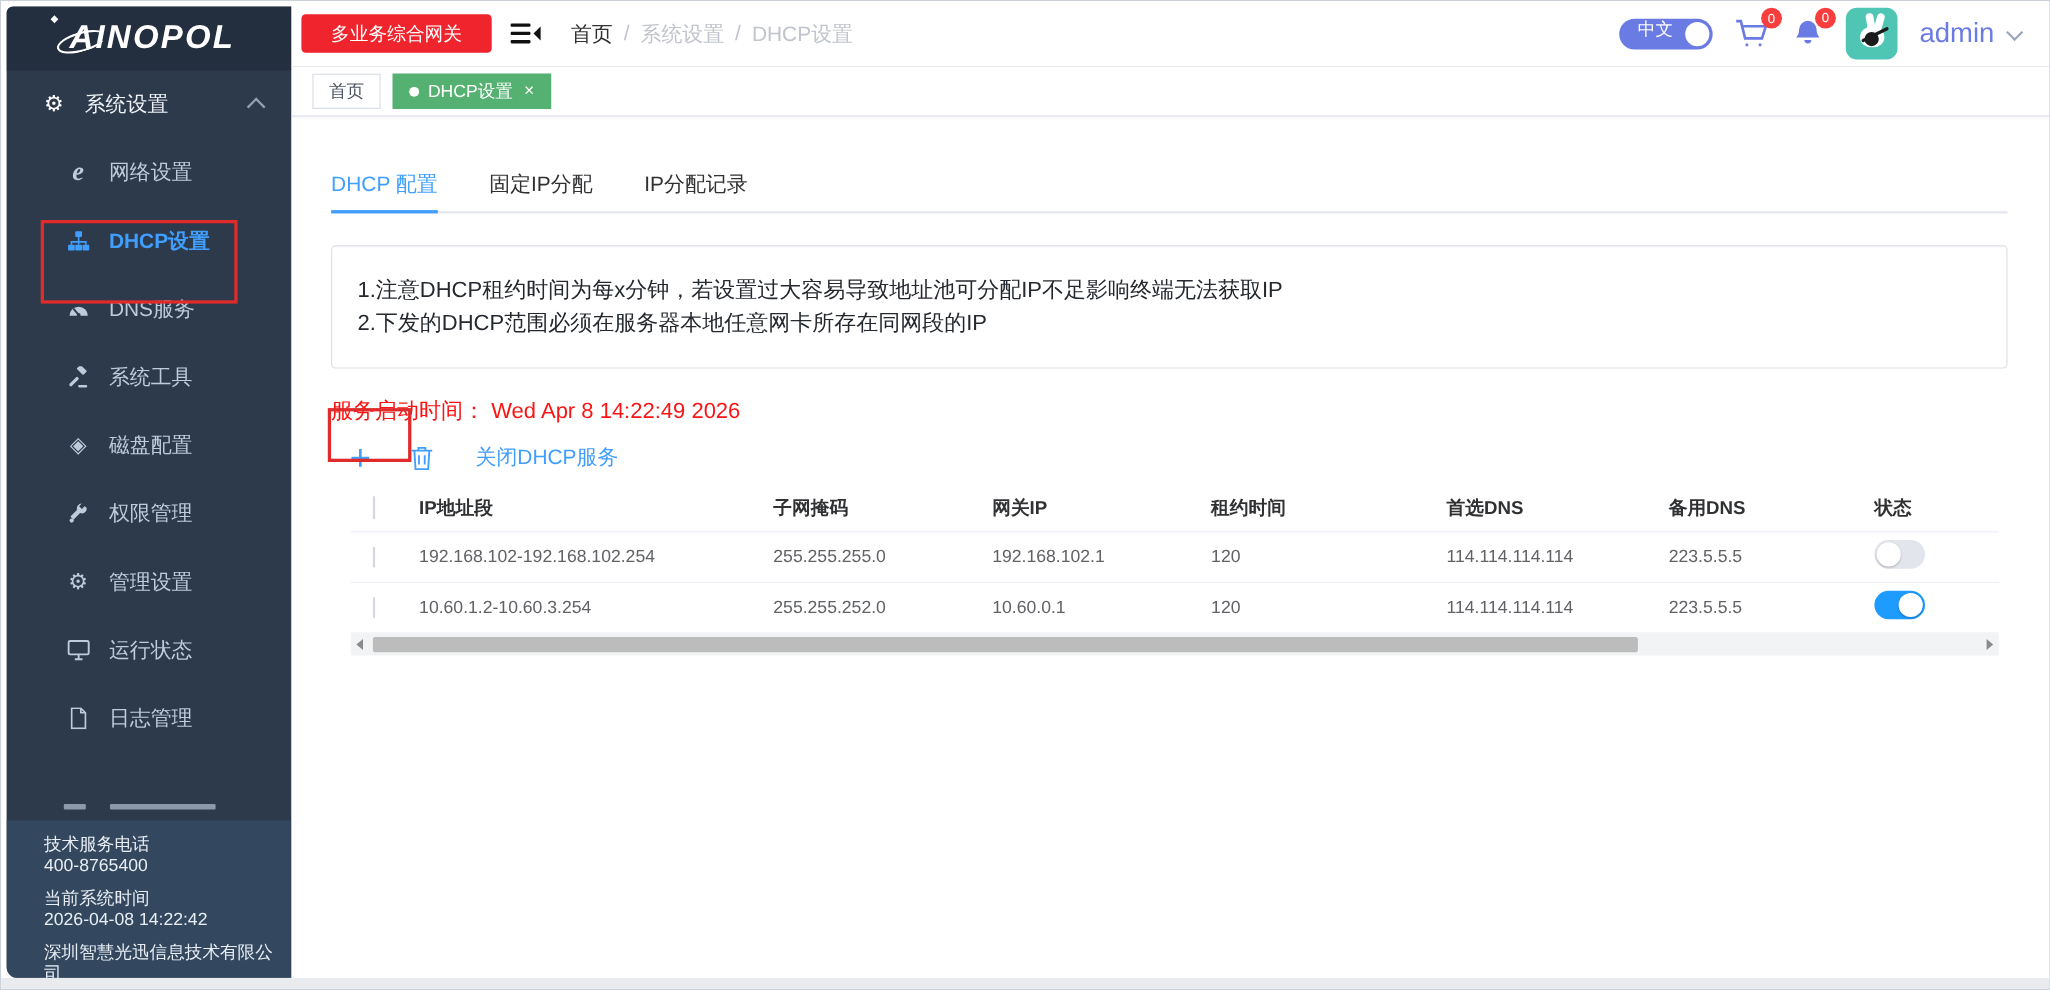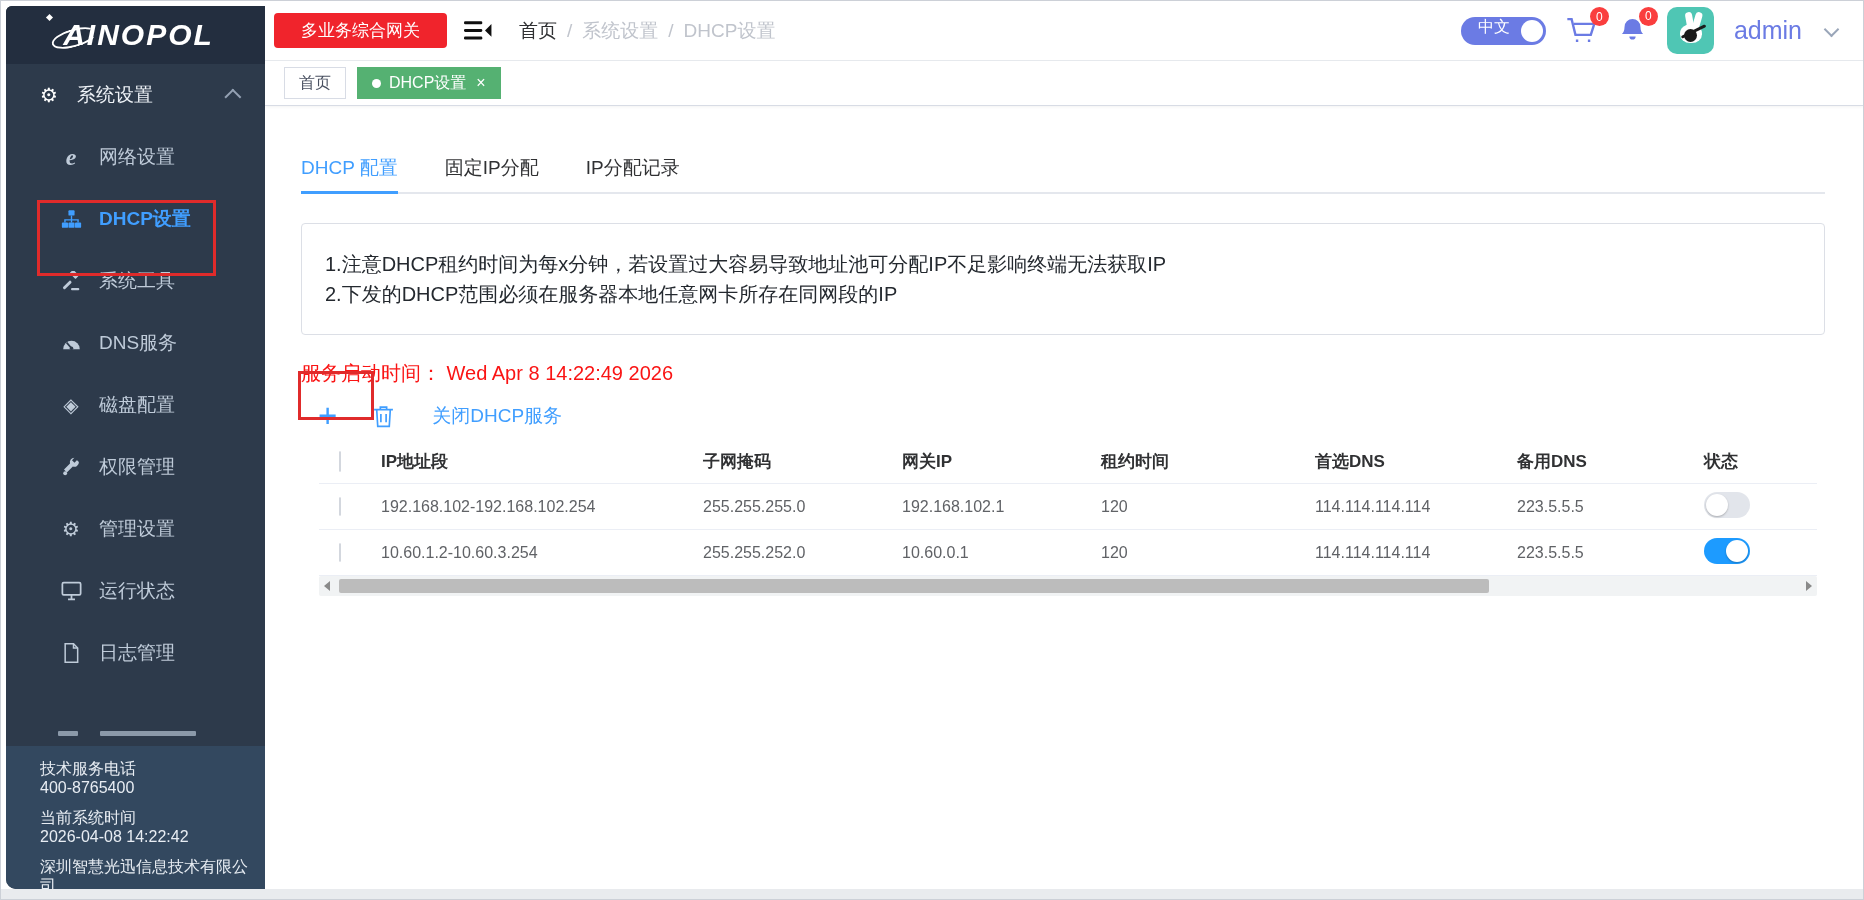--- a/index.html
+++ b/index.html
@@ -48,21 +48,21 @@
   .lang-knob{position:absolute;right:3px;top:3px;width:22px;height:22px;border-radius:50%;background:#fff}
   .ib-wrap{position:relative;display:inline-flex;cursor:pointer}
   .count-badge{position:absolute;top:-10px;right:-11px;min-width:19px;height:19px;border-radius:10px;background:var(--notif-red,#fa3e3e);color:#fff;font-size:12px;display:flex;align-items:center;justify-content:center;padding:0 5px;box-sizing:border-box}
   .avatar{width:47px;height:47px;border-radius:10px;background:var(--avatar-teal,#4fc6b4);position:relative;overflow:hidden;cursor:pointer;flex-shrink:0}
   .ear1,.ear2{position:absolute;width:7px;height:17px;background:#fff;border-radius:4px;top:5px}
   .ear1{left:19px;transform:rotate(-10deg)}
   .ear2{left:27px;transform:rotate(16deg)}
   .bun-head{position:absolute;top:17px;left:13px;width:22px;height:19px;background:#fff;border-radius:50% 50% 46% 46%}
   .bun-patch{position:absolute;top:22px;left:17px;width:13px;height:13px;background:#1b1b1b;border-radius:50%}
   .bun-pen{position:absolute;width:27px;height:2.5px;background:#1b1b1b;transform:rotate(-26deg);top:23px;left:13px;border-radius:2px}
-  .admin-wrap{display:flex;align-items:center;gap:24px;cursor:pointer}
+  .admin-wrap{display:flex;align-items:center;gap:13px;cursor:pointer}
   .admin-name{color:var(--header-purple,#6b7be4);font-size:25px}
   .admin-caret{width:9px;height:9px;border-right:2px solid #9aa6b9;border-bottom:2px solid #9aa6b9;transform:rotate(45deg);margin-top:-2px}
 
   .tags-view{height:45px;border-bottom:1px solid #d8dce5;box-shadow:0 1px 3px rgba(0,0,0,.05);display:flex;align-items:center;padding-left:19px;gap:11px;box-sizing:border-box}
   .tag{height:32px;display:inline-flex;align-items:center;padding:0 14px;border:1px solid #d8dce5;background:#fff;color:#495060;font-size:16px;cursor:pointer;box-sizing:border-box}
   .tag.active{background:var(--tag-green,#55b172);border-color:var(--tag-green,#55b172);color:#fff;gap:8px}
   .tag-dot{width:9px;height:9px;border-radius:50%;background:#fff}
   .tag-close{font-size:16px;line-height:16px;margin-left:2px}
 
   .content{padding:0 38px 0 36px;position:relative}
@@ -130,38 +130,38 @@
             <rect x="8.5" y="15" width="7" height="6" rx="1"></rect>
             <rect x="16" y="15" width="7" height="6" rx="1"></rect>
             <path d="M12 7v4M4.5 15v-3h15v3M12 11v4" fill="none" stroke="currentColor" stroke-width="1.6"></path>
           </svg>
       </span>
       <span style="font-weight:bold">DHCP设置</span>
     </div>
 
     <div class="m-item">
       <span class="mi">
+        <svg width="21" height="18" viewBox="0 0 24 20">
+            <path d="M2.5 17a9.5 9.5 0 0 1 19 0z" fill="currentColor"></path>
+            <path d="M12 16L6.5 9.5" stroke="#2d3a4b" stroke-width="2"></path>
+            <circle cx="12" cy="16" r="2" fill="#2d3a4b"></circle>
+          </svg>
+      </span>
+      <span>DNS服务</span>
+    </div>
+
+    <div class="m-item">
+      <span class="mi">
         <svg width="20" height="20" viewBox="0 0 24 24" fill="currentColor">
             <rect x="11" y="1" width="10" height="6" rx="1" transform="rotate(45 16 4)"></rect>
             <rect x="1" y="15" width="13" height="3.5" rx="1.75" transform="rotate(-45 7.5 16.75)"></rect>
             <rect x="12" y="20.5" width="10" height="2.5" rx="1.25"></rect>
           </svg>
       </span>
       <span>系统工具</span>
-    </div>
-
-    <div class="m-item">
-      <span class="mi">
-        <svg width="21" height="18" viewBox="0 0 24 20">
-            <path d="M2.5 17a9.5 9.5 0 0 1 19 0z" fill="currentColor"></path>
-            <path d="M12 16L6.5 9.5" stroke="#2d3a4b" stroke-width="2"></path>
-            <circle cx="12" cy="16" r="2" fill="#2d3a4b"></circle>
-          </svg>
-      </span>
-      <span>DNS服务</span>
     </div>
 
     <div class="m-item">
       <span class="mi glyph-ico">◈</span>
       <span>磁盘配置</span>
     </div>
 
     <div class="m-item">
       <span class="mi">
         <svg width="20" height="20" viewBox="0 0 24 24" fill="currentColor">

